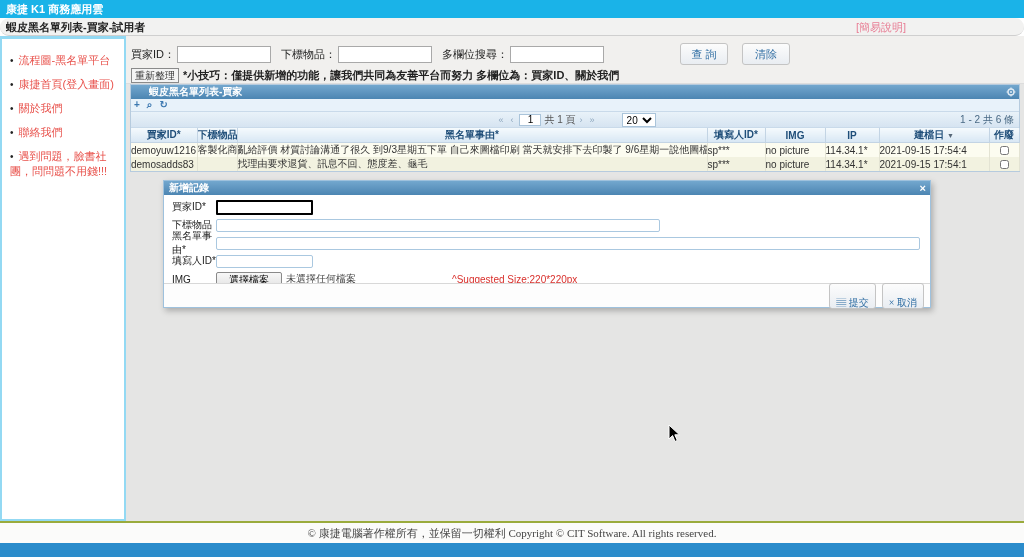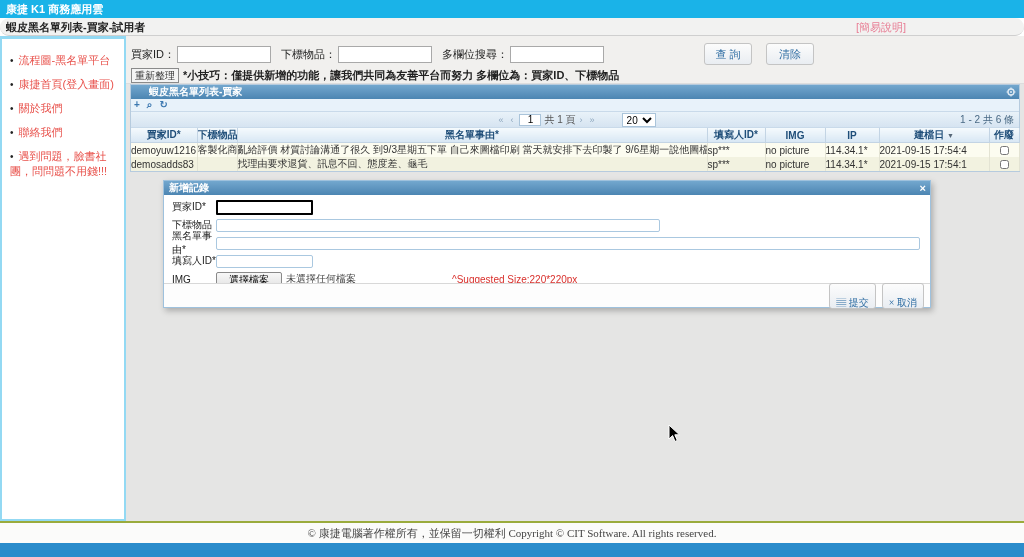--- a/index.html
+++ b/index.html
@@ -22,21 +22,21 @@
   .sidebar li { margin-bottom:9px; color:#e8504a; cursor:pointer; line-height:14px; }
   .sidebar li .bullet { color:#222; margin-right:5px; font-size:10px; }
 
   
   .main { position:absolute; left:126px; top:36px; width:898px; height:485px; background:#e5e5e4; }
   .searcharea { position:absolute; left:0; top:0; width:898px; height:48px; background:#f1f0ee;
     border-bottom:1px solid #ddd; }
   .srow { position:absolute; left:5px; top:7px; height:22px; display:flex; align-items:center; }
   .srow label { color:#222; margin-right:2px; }
   .srow input[type=text] { width:94px; height:17px; border:1px solid #a9a9a9; background:#fff; margin-right:10px; }
-  .btn-q { width:48px; height:22px; margin-left:90px; margin-right:14px;text-align:center; }
+  .btn-q { width:48px; height:22px; margin-left:66px; margin-right:14px;text-align:center; }
   .btn-c { width:48px; height:22px; }
   .bluebtn { background:linear-gradient(#fcfcfc,#e9edf2); border:1px solid #c4c4c4; border-radius:3px;
     color:#2d6ca2; font-size:11px; cursor:pointer; font-family:inherit; }
   .srow2 { position:absolute; left:5px; top:31px; height:16px; display:flex; align-items:center; }
   .btn-refresh { height:15px; font-size:10px; padding:0 3px; background:#f4f4f4; border:1px solid #8a8a8a;
     color:#333; cursor:pointer; margin-right:4px; font-family:inherit; }
   .tip { color:#222; font-size:11px; font-weight:bold; }
 
   
   .grid { position:absolute; left:4px; top:48px; width:890px; border:1px solid #b6cbde; background:#fff; }
@@ -130,21 +130,21 @@
       <input type="text" style="">
       <label>下標物品：</label>
       <input type="text" style="">
       <label>多欄位搜尋：</label>
       <input type="text" style="">
       <button class="bluebtn btn-q">查 詢</button>
       <button class="bluebtn btn-c">清除</button>
     </div>
     <div class="srow2">
       <button class="btn-refresh">重新整理</button>
-      <span class="tip">*小技巧：僅提供新增的功能，讓我們共同為友善平台而努力 多欄位為：買家ID、下標物品</span>
+      <span class="tip">*小技巧：僅提供新增的功能，讓我們共同為友善平台而努力 多欄位為：買家ID、關於我們</span>
     </div>
   </div>
 
   <div class="grid">
     <div class="grid-title">
       <span>蝦皮黑名單列表-買家</span>
       <span class="gear">
         <svg width="10" height="10" viewBox="0 0 10 10">
             <circle cx="5" cy="5" r="3" fill="none" stroke="#dfeaf3" stroke-width="1.4"></circle>
             <circle cx="5" cy="5" r="1" fill="#dfeaf3"></circle>

